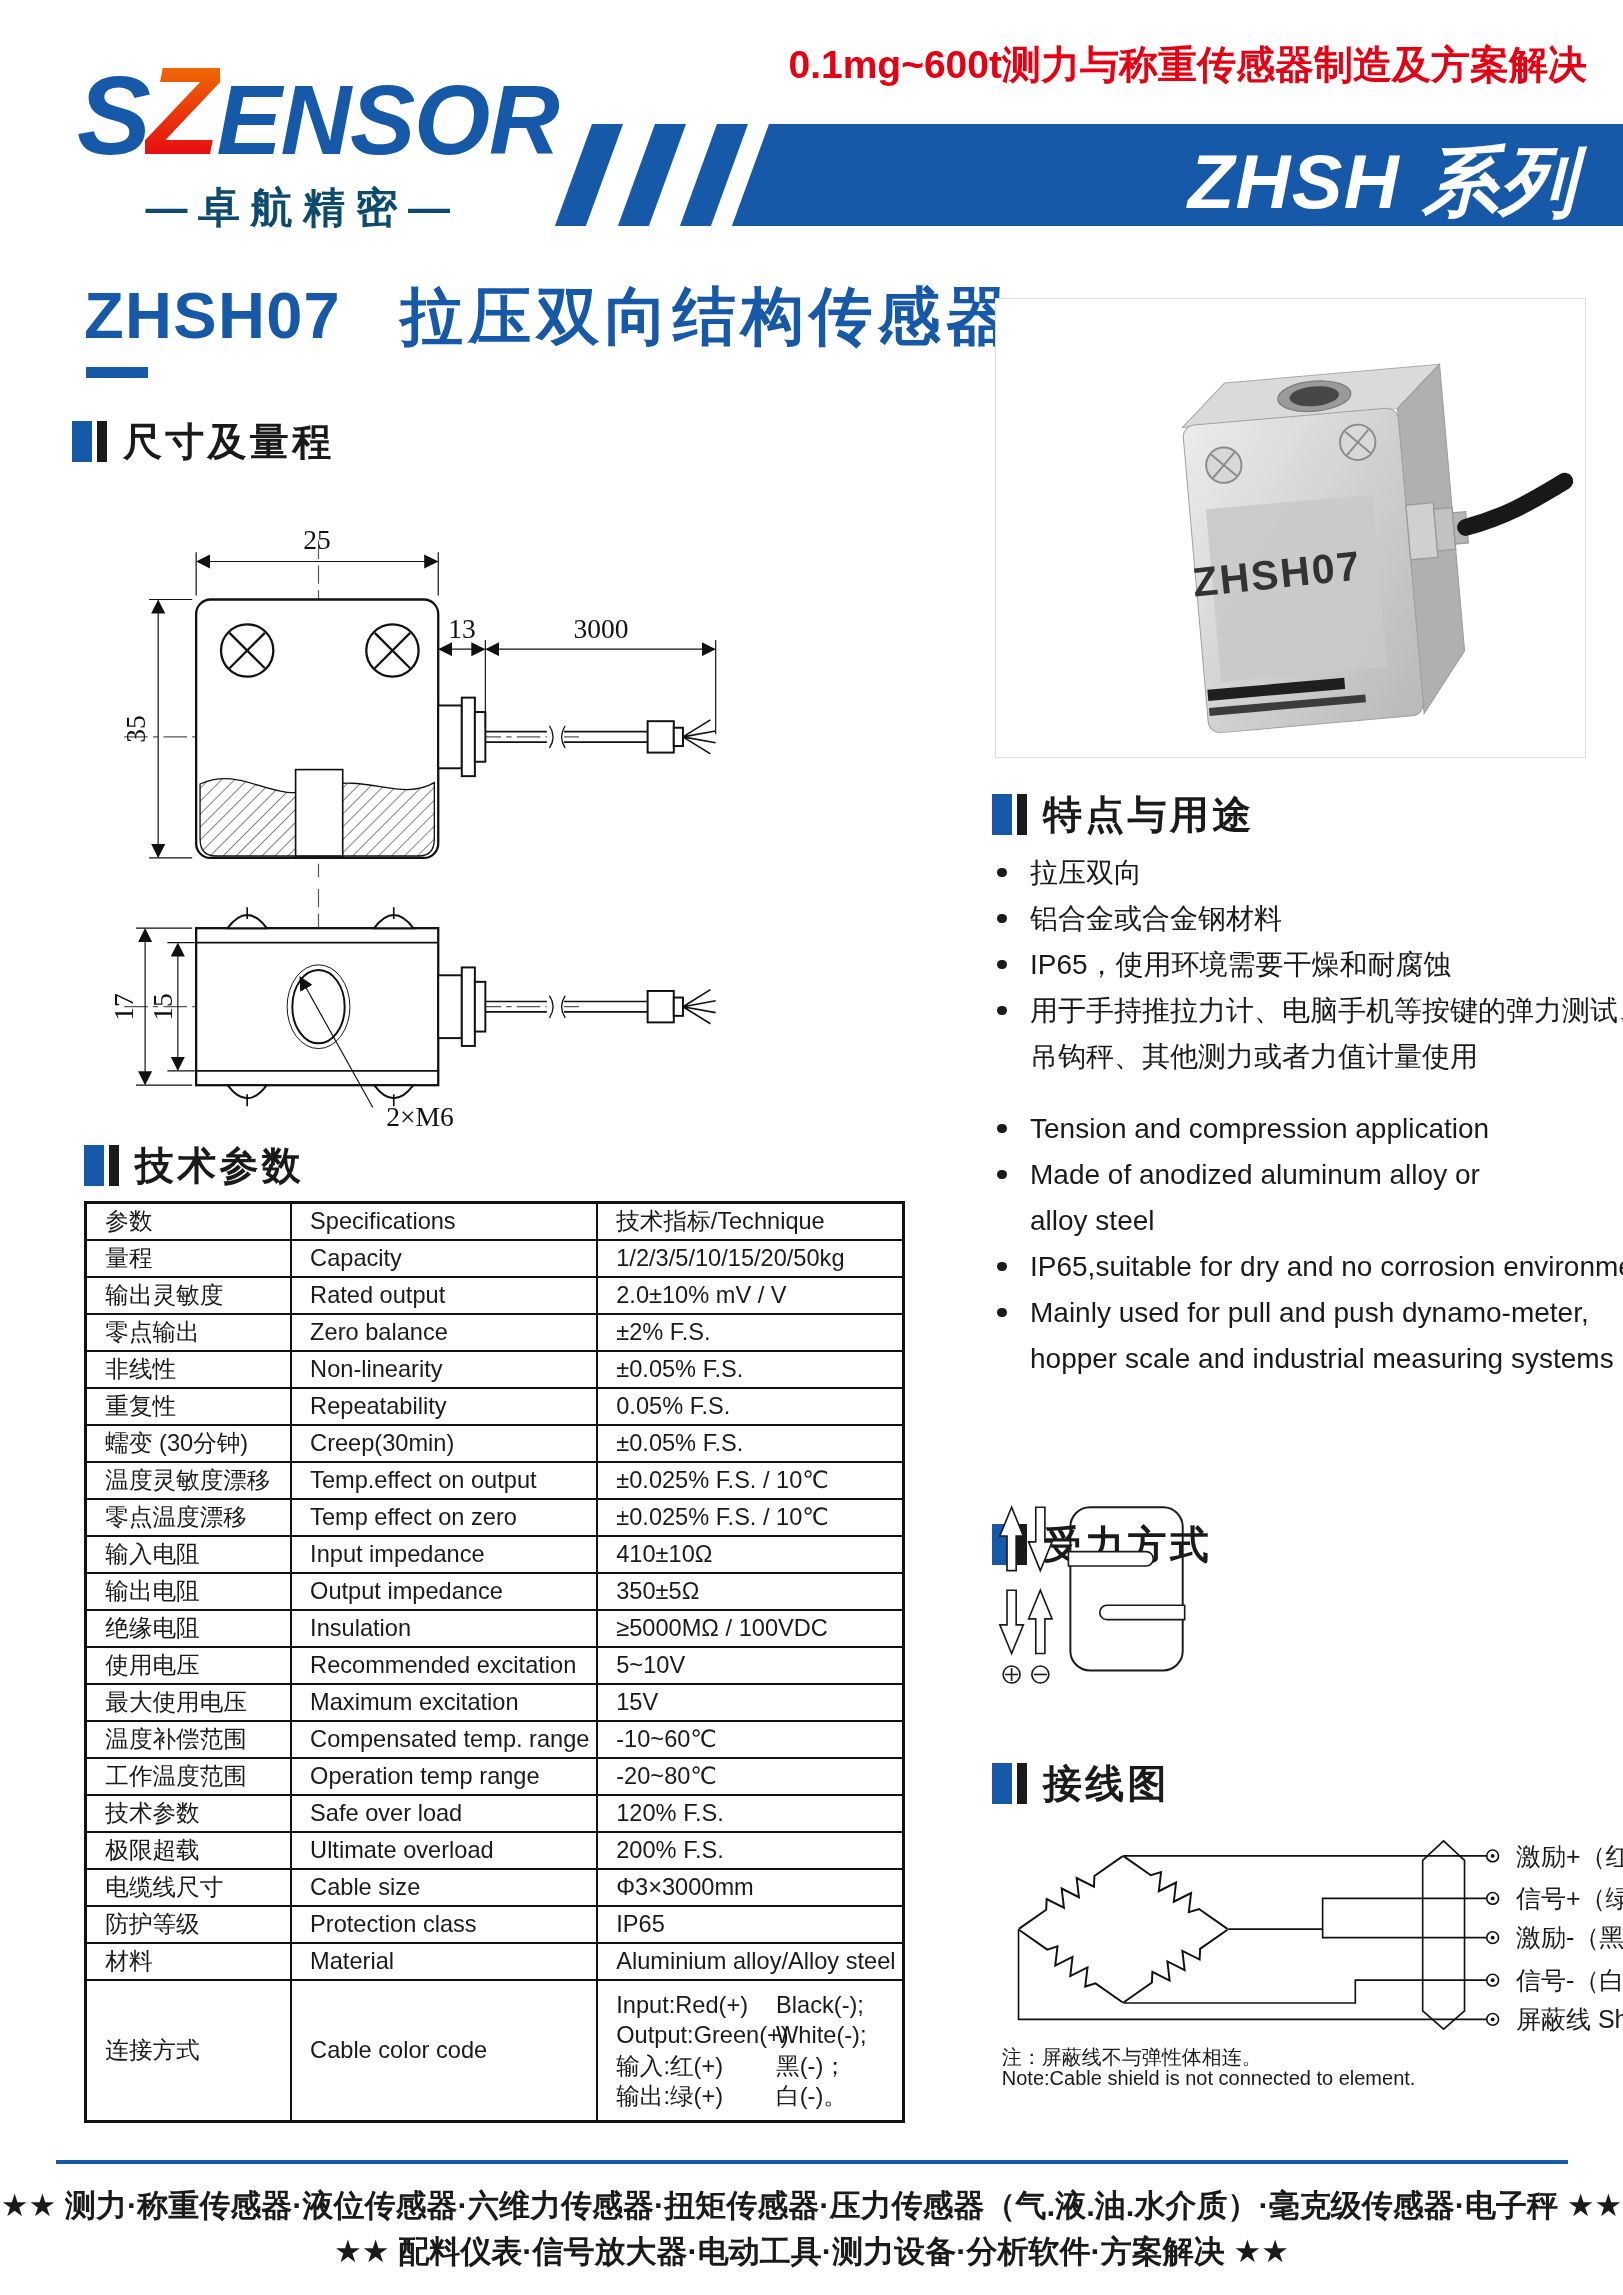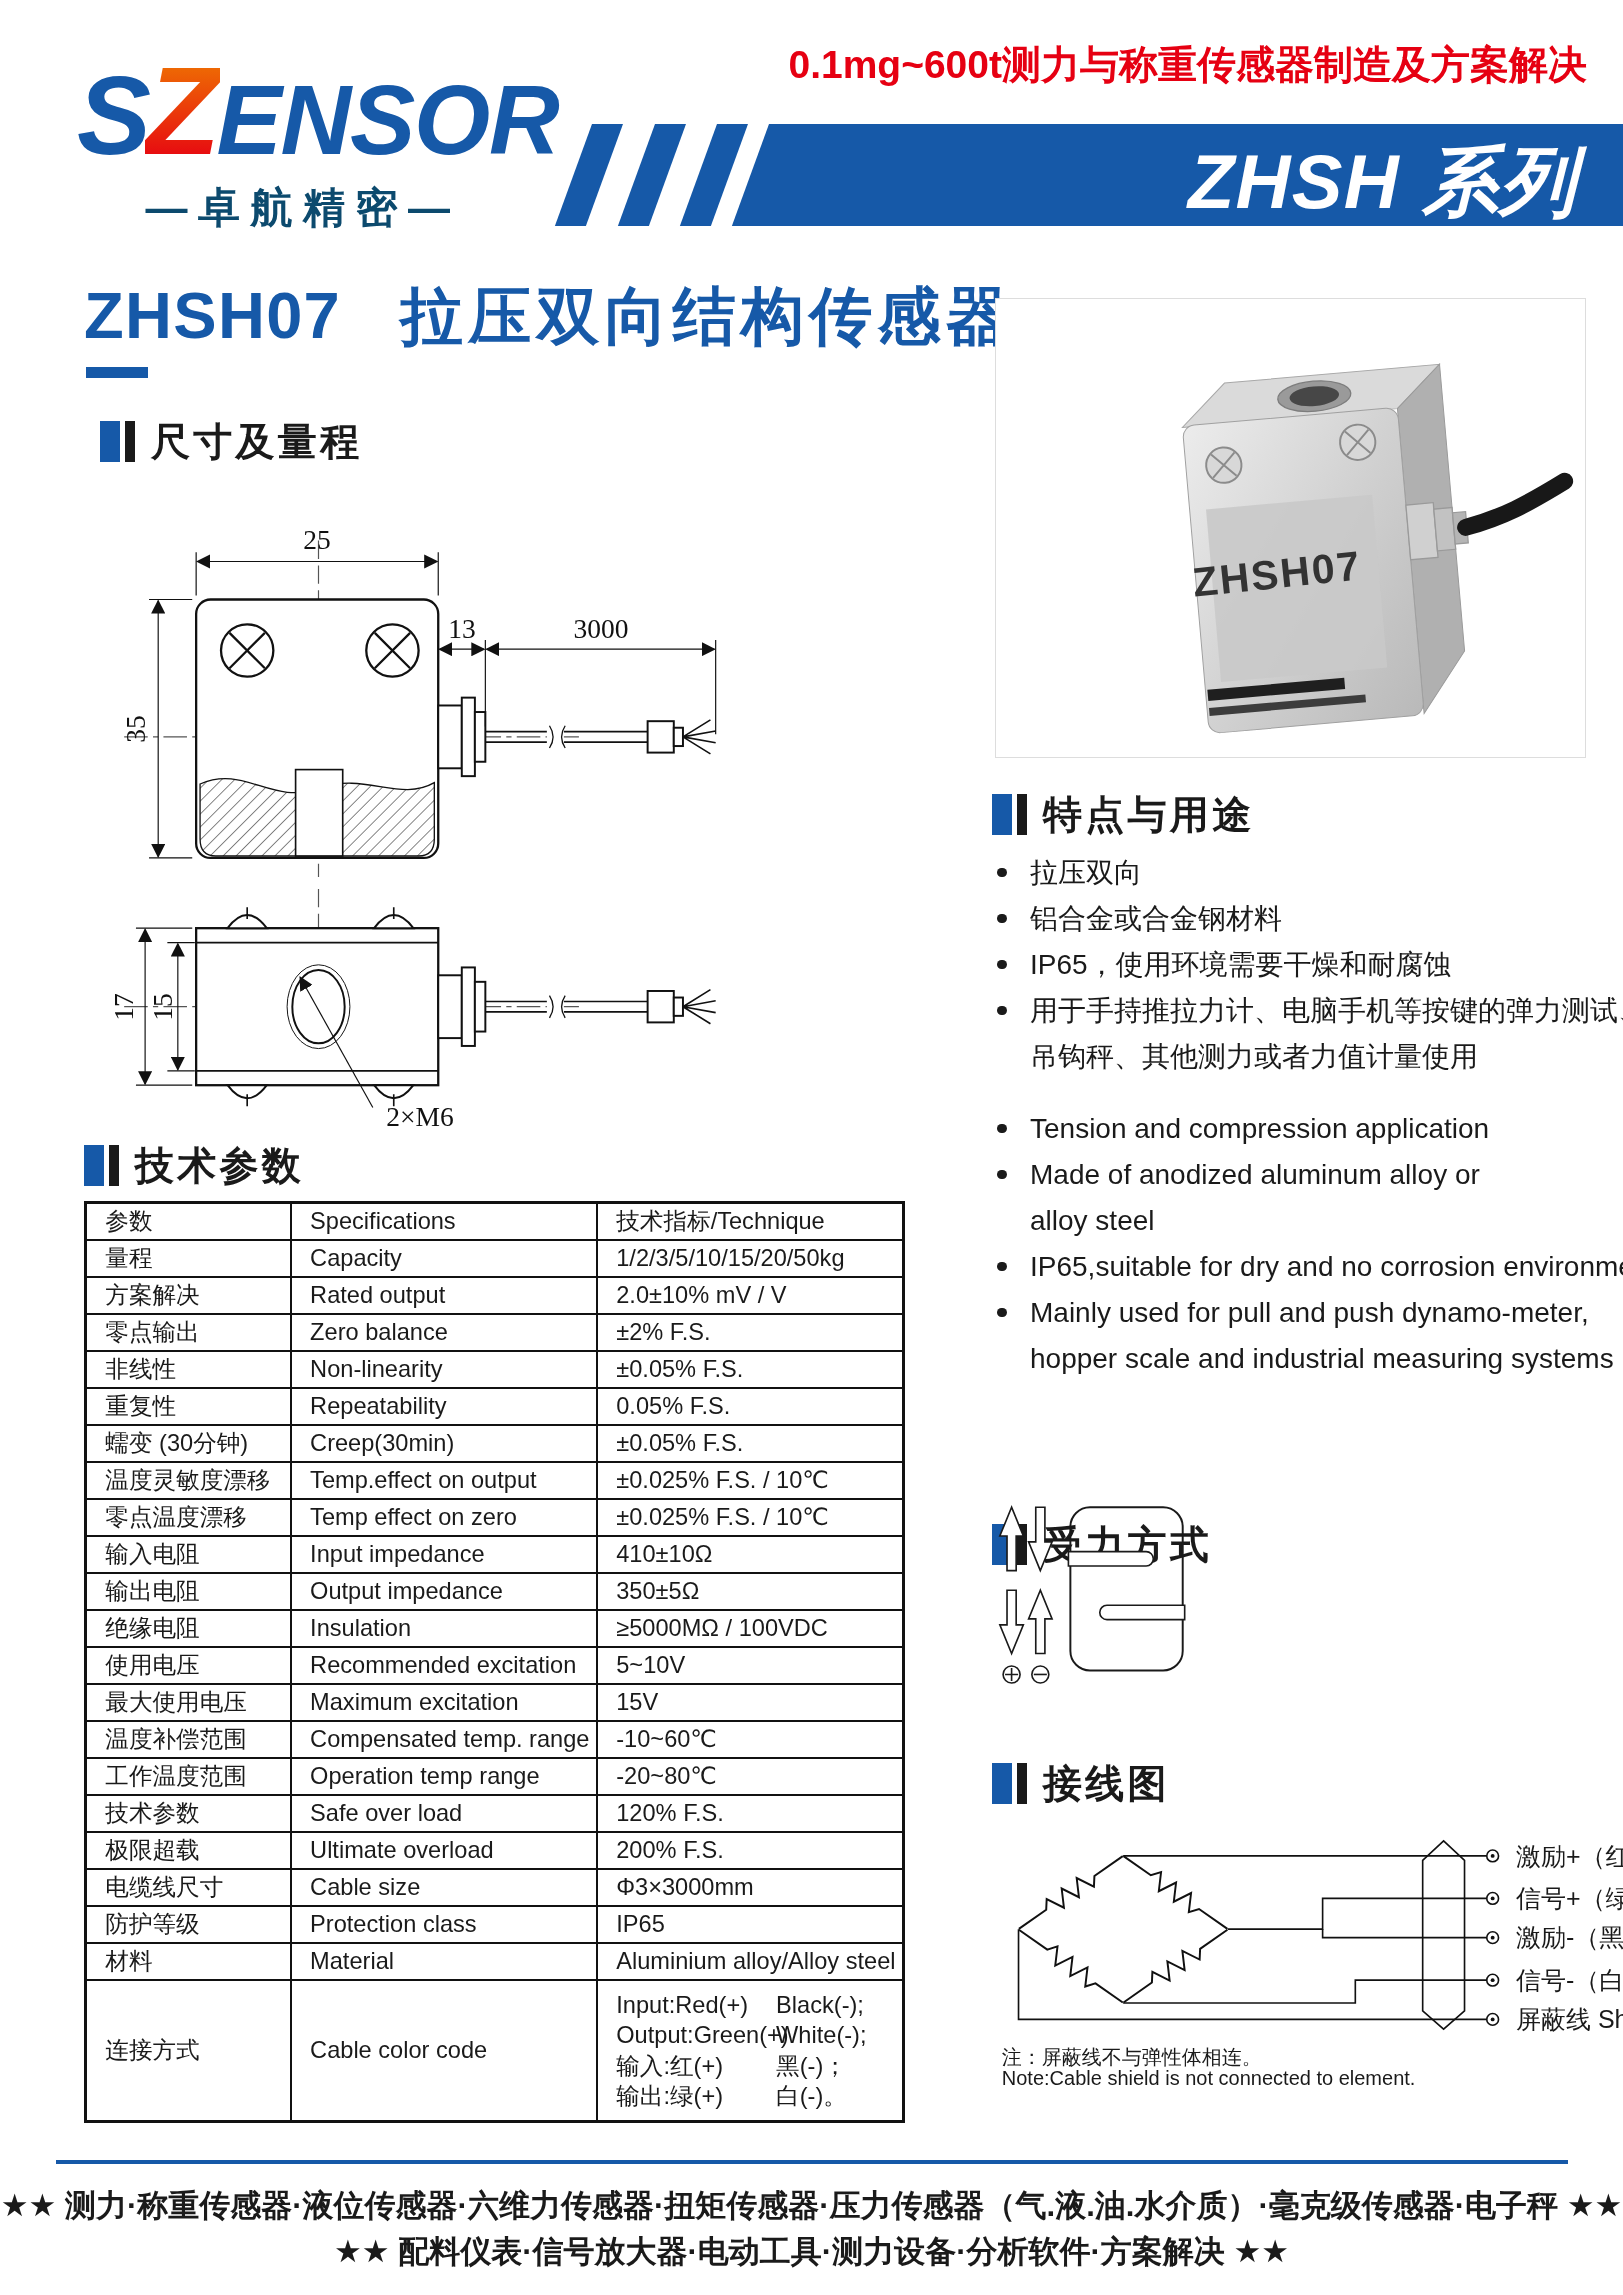--- a/index.html
+++ b/index.html
@@ -80,21 +80,21 @@
   <div class="stripe s3"></div>
   <div class="banner-main"></div>
   <div class="banner-text">ZHSH 系列</div>
 </div>
 
 <div class="abs title-row">
   <span class="title-model">ZHSH07</span><span class="title-name">拉压双向结构传感器</span>
 </div>
 <div class="abs title-dash"></div>
 
-<div class="abs sec" style="left:100px;top:420px;">
+<div class="abs sec" style="left:72px;top:420px;">
   <div class="b1"></div>
     <div class="b2"></div>
   <div class="t">尺寸及量程</div>
 </div>
 <div class="abs sec" style="left:84px;top:1144px;">
   <div class="b1"></div>
     <div class="b2"></div>
   <div class="t">技术参数</div>
 </div>
 <div class="abs sec" style="left:992px;top:793px;">
@@ -202,21 +202,21 @@
       <td class="c1">参数</td>
       <td class="c2">Specifications</td>
       <td class="c3">技术指标/Technique</td>
     </tr>
   <tr>
         <td class="c1">量程</td>
         <td class="c2">Capacity</td>
         <td class="c3">1/2/3/5/10/15/20/50kg</td>
       </tr>
       <tr>
-        <td class="c1">方案解决</td>
+        <td class="c1">输出灵敏度</td>
         <td class="c2">Rated output</td>
         <td class="c3">2.0±10%  mV / V</td>
       </tr>
       <tr>
         <td class="c1">零点输出</td>
         <td class="c2">Zero balance</td>
         <td class="c3">±2% F.S.</td>
       </tr>
       <tr>
         <td class="c1">非线性</td>

